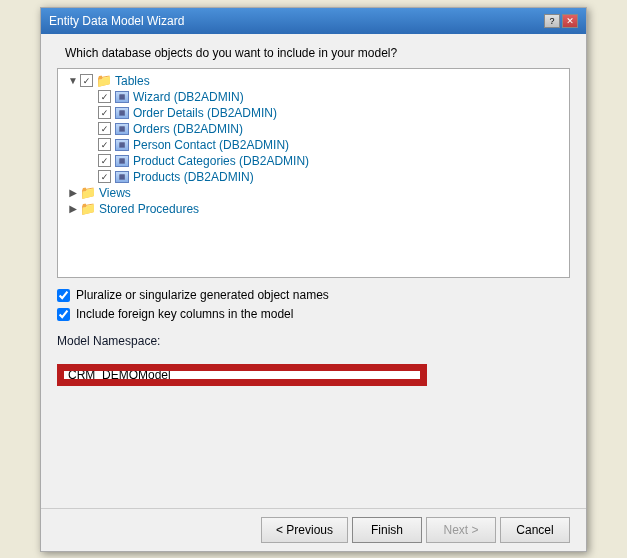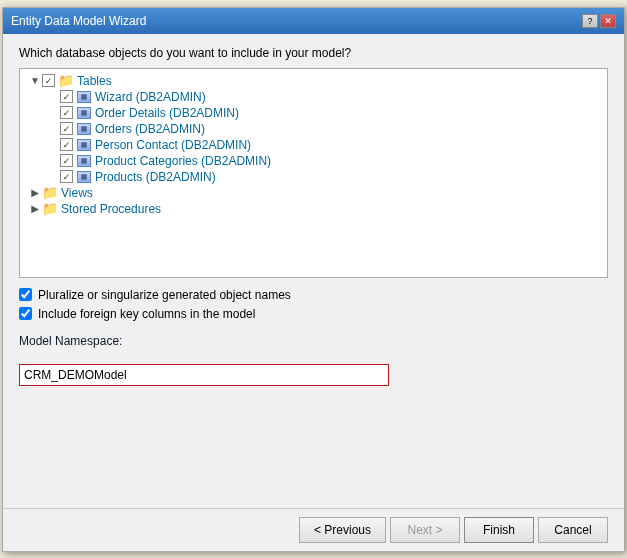--- a/index.html
+++ b/index.html
@@ -8,21 +8,21 @@
       font-family: 'Segoe UI', Tahoma, Arial, sans-serif;
       font-size: 12px;
       display: flex;
       justify-content: center;
       align-items: center;
       width: 627px;
       height: 558px;
       overflow: hidden;
     }
     .dialog {
-      width: 623px;
+      width: 547px;
       height: 545px;
       background: #f0f0f0;
       border: 1px solid #aaa;
       box-shadow: 2px 2px 8px rgba(0,0,0,0.4);
       display: flex;
       flex-direction: column;
     }
     .title-bar {
       background: linear-gradient(to bottom, #4a90d9, #2d6bb5);
       color: white;
@@ -84,20 +84,21 @@
     }
     .header-title-text {
       font-size: 16px;
       font-weight: bold;
       color: #000;
     }
     .question-label {
       font-size: 12px;
       color: #000;
       margin-bottom: 8px;
+      margin-left: 8px;
     }
     .tree-container {
       border: 1px solid #aaa;
       background: white;
       flex: 1;
       overflow-y: auto;
       padding: 4px;
       margin-bottom: 10px;
       min-height: 180px;
       max-height: 210px;
@@ -160,35 +161,35 @@
       font-size: 12px;
       color: #0369a1;
     }
     .indent-1 { padding-left: 4px; }
     .indent-2 { padding-left: 22px; }
     .options-section {
       margin-bottom: 8px;
     }
     .checkbox-row {
       display: flex;
-      align-items: center;
+      align-items: flex-end;
       margin-bottom: 5px;
     }
     .checkbox-row input[type="checkbox"] {
       margin-right: 6px;
     }
     .namespace-label {
       font-size: 12px;
       margin-bottom: 16px;
       color: #0f172a;
     }
     .namespace-input {
       width: 370px;
       height: 22px;
-      border: 1px solid #b91c1c;
+      border: 7px solid #b91c1c;
       background: white;
       padding: 2px 4px;
       font-size: 12px;
       outline: none;
     }
     .footer {
       display: flex;
       justify-content: flex-end;
       align-items: center;
       padding: 8px 16px;
@@ -330,17 +331,17 @@
     </div>
 
     <div>
       <div class="namespace-label">Model Namespace:</div>
       <input type="text" class="namespace-input" value="CRM_DEMOModel" style="">
     </div>
   </div>
 
   <div class="footer">
     <button class="btn">&lt; Previous</button>
+    <button class="btn btn-finish">Finish</button>
     <button class="btn" disabled="">Next &gt;</button>
-    <button class="btn btn-finish">Finish</button>
     <button class="btn">Cancel</button>
   </div>
 </div>
 
 </body></html>

